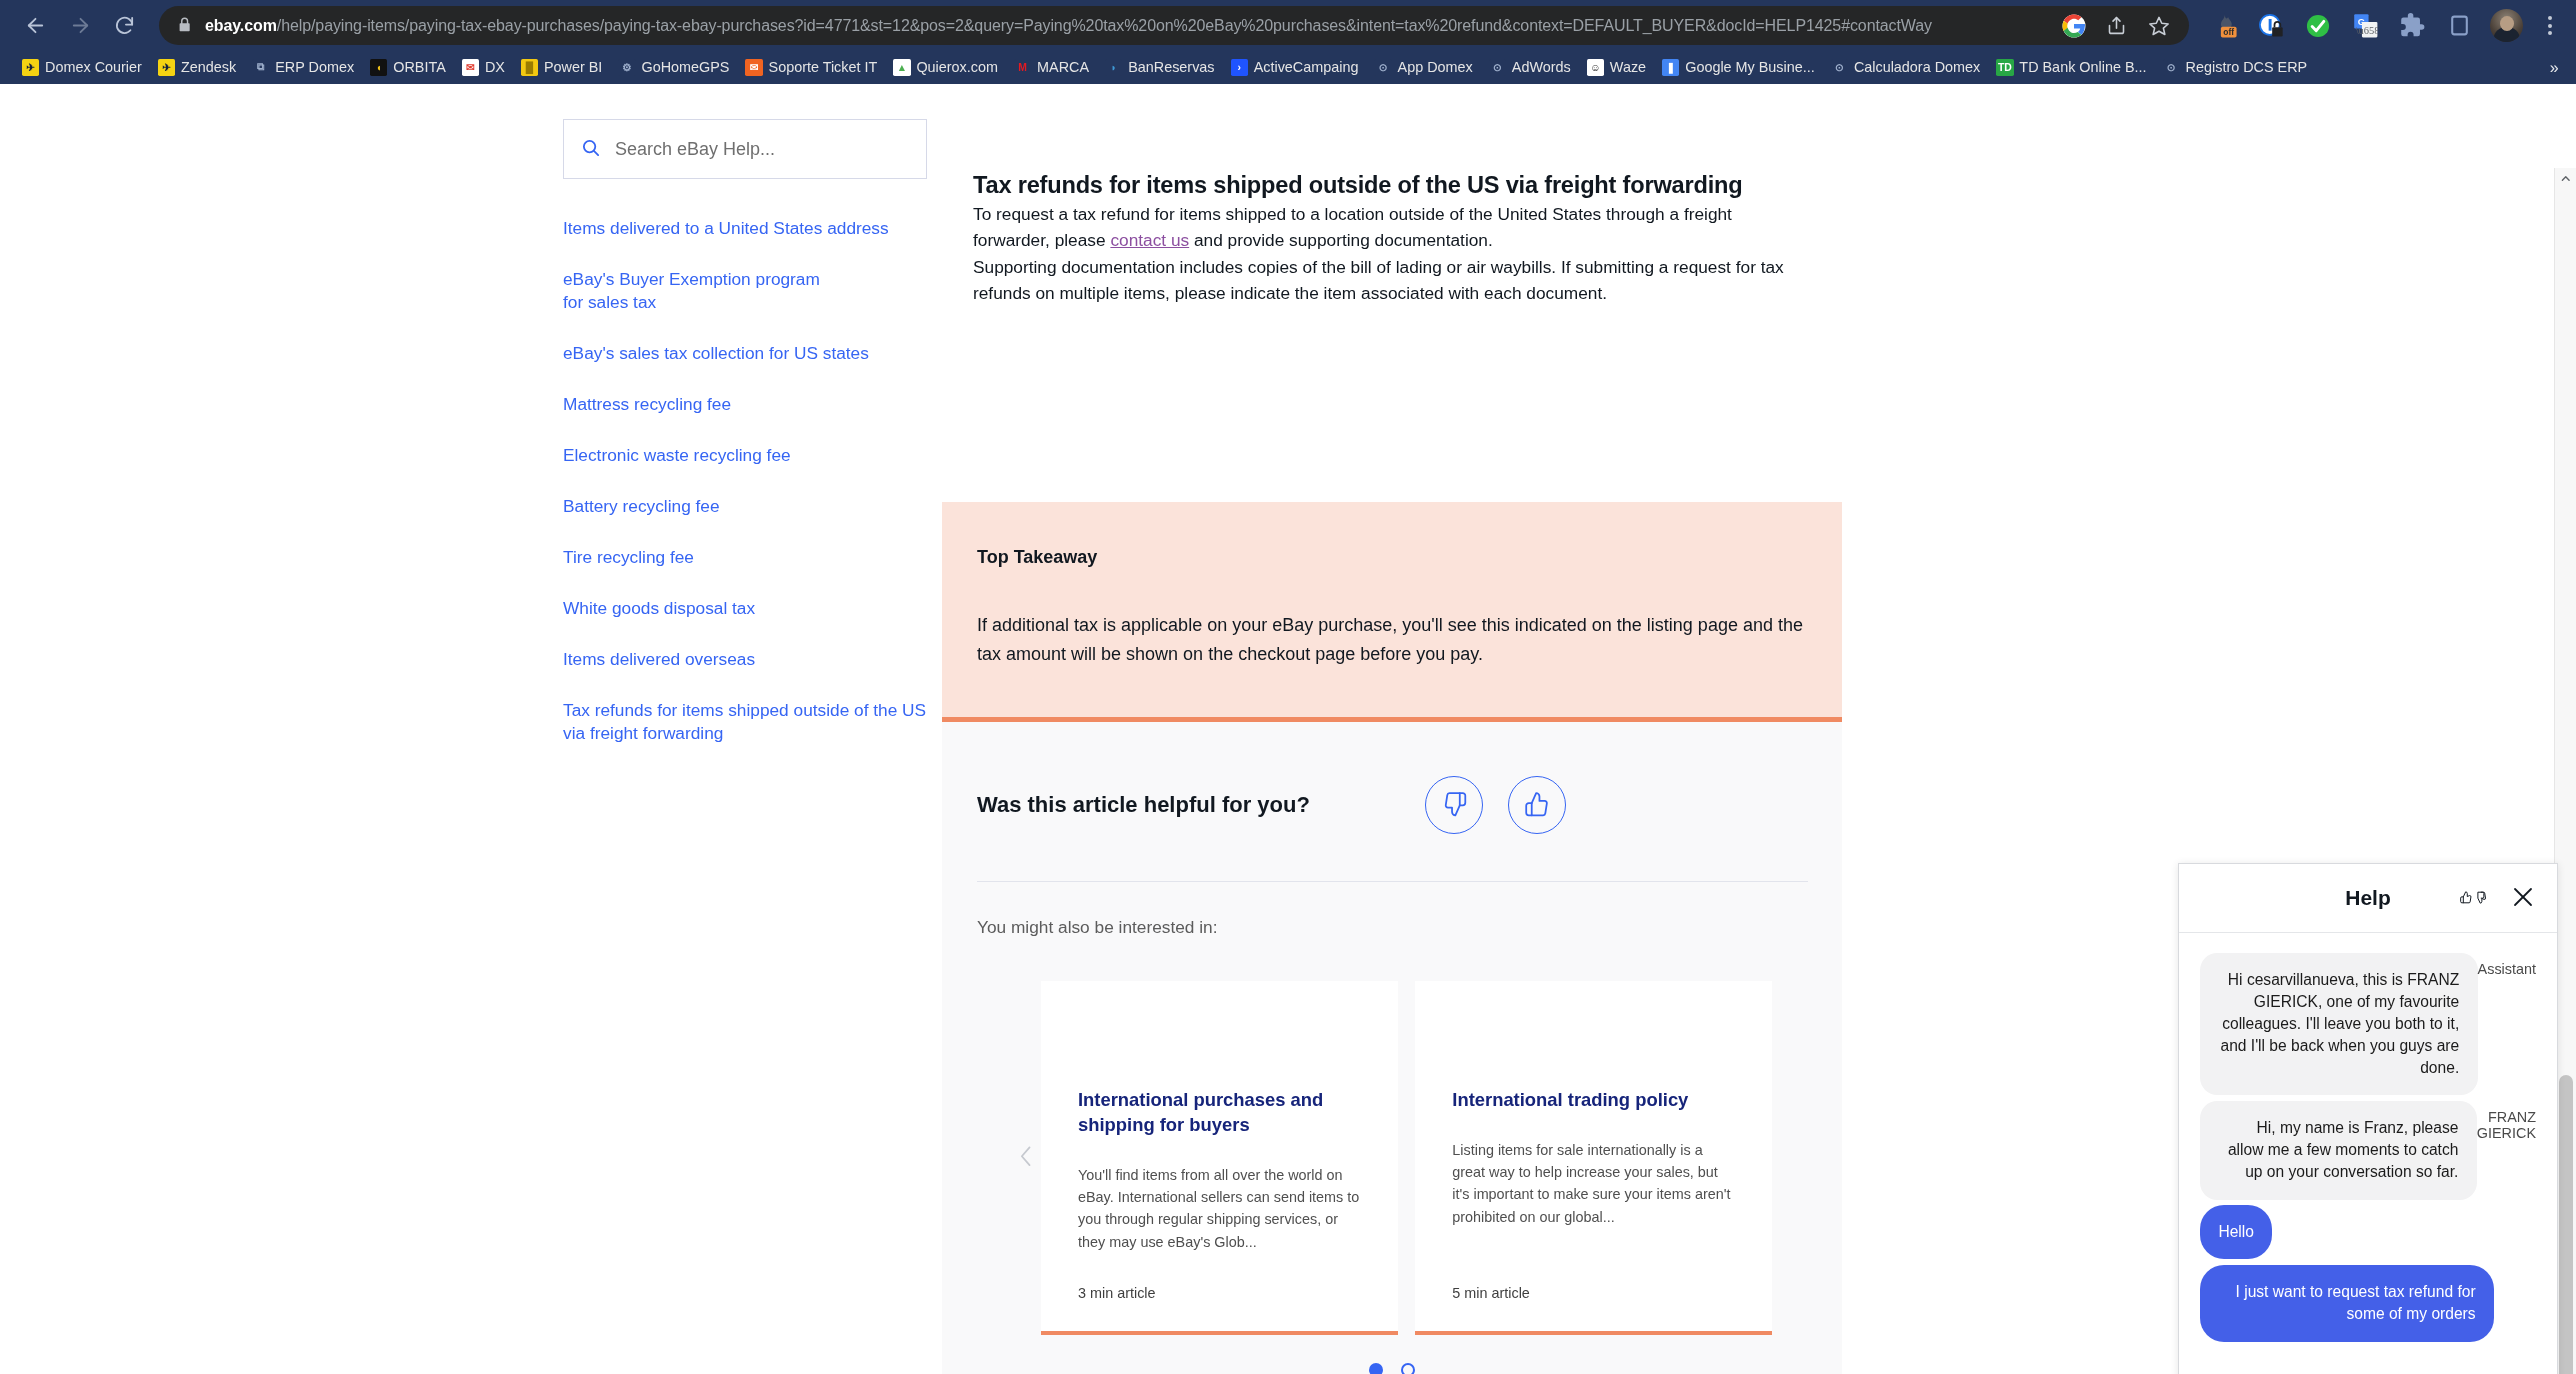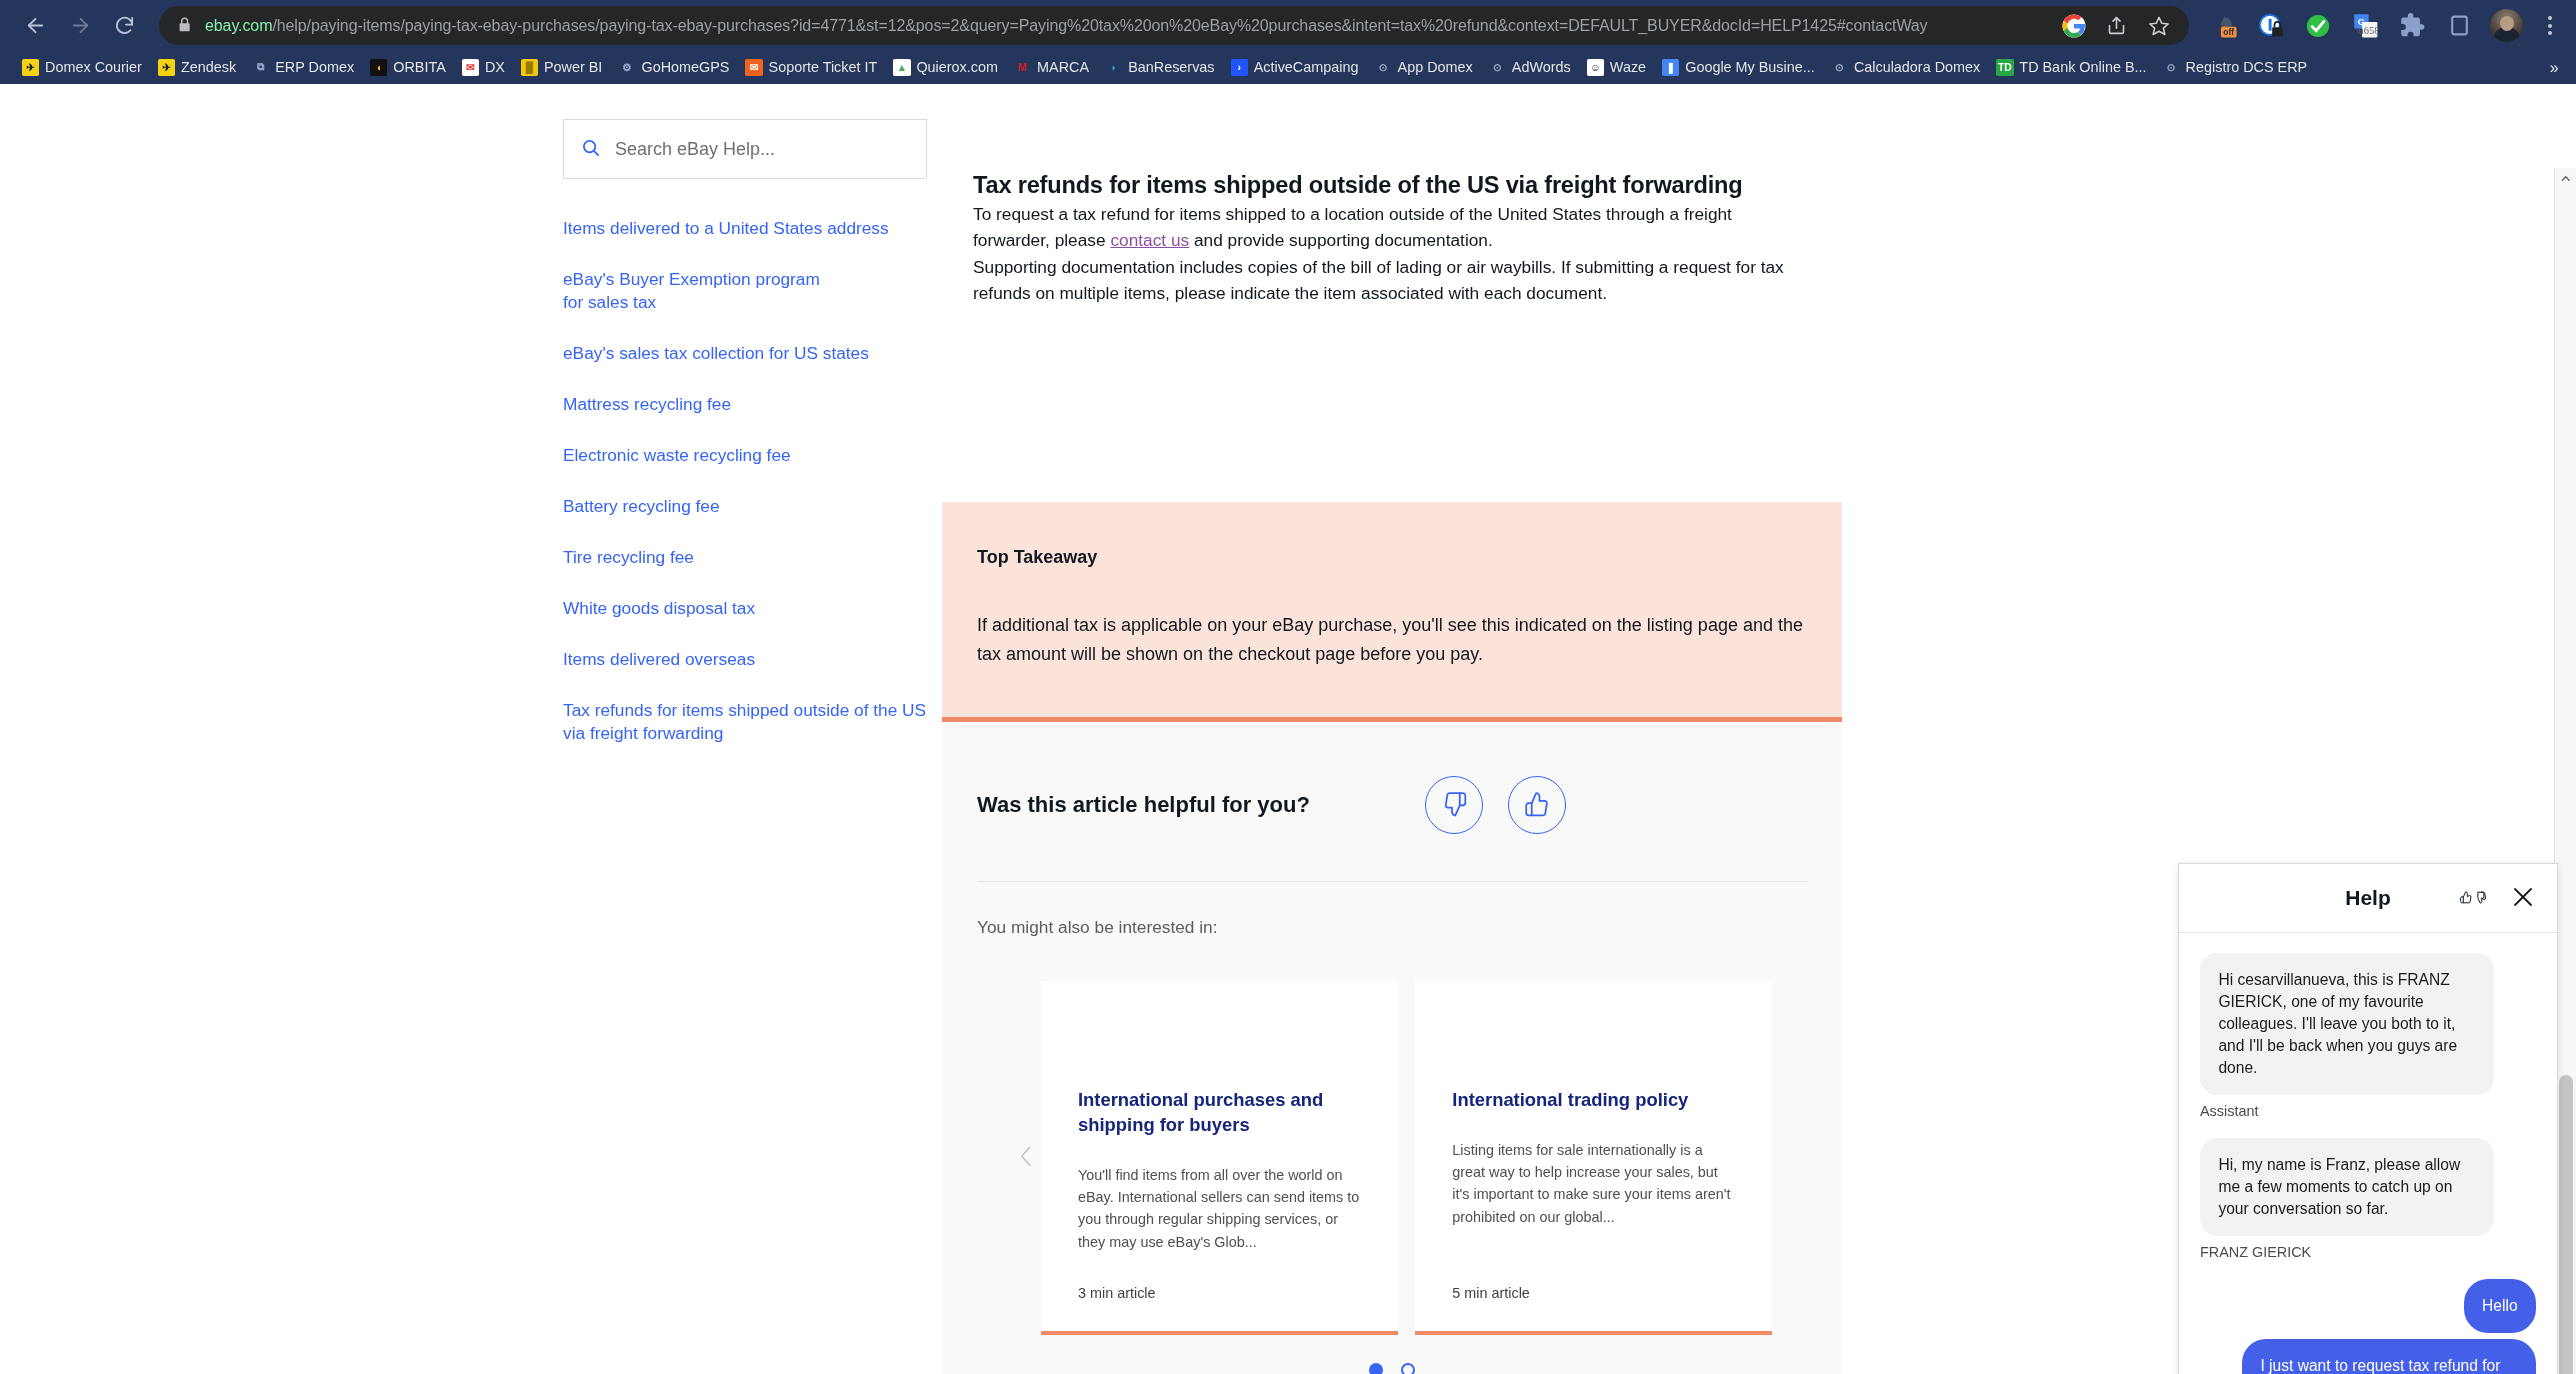--- a/index.html
+++ b/index.html
@@ -47,21 +47,21 @@
   }
   .lock-icon { flex: 0 0 auto; margin-right: 11.5px; color: #b8bcc2; }
   .url-text {
     font-size: 16px;
     color: #9aa0a6;
     white-space: nowrap;
     overflow: hidden;
     text-overflow: clip;
     letter-spacing: -0.1px;
   }
-  .url-text .host { color: #86efac; }
+  .url-text .host { color: #ffffff; font-weight: bold; }
   .omnibox-right {
     display: flex; align-items: center; gap: 10.4px;
     margin-left: auto; padding-left: 15px; flex: 0 0 auto;
   }
   .omni-icon { width: 32px; height: 32px; display:flex; align-items:center; justify-content:center; }
 
   .ext-icons { display: flex; align-items: center; gap: 15px; padding-left: 16px; flex: 0 0 auto; }
   .ext-icon { width: 32px; height: 32px; display:flex; align-items:center; justify-content:center; position: relative; }
 
   .avatar {
@@ -320,21 +320,21 @@
     transform: translateY(-50%);
     display: flex; align-items: center; gap: 25px;
   }
   .chat-body {
     flex: 1 1 auto;
     padding: 19.6px 21px 5.8px 21px;
     overflow: hidden;
     display: flex; flex-direction: column;
     gap: 0;
   }
-  .msg-row { display: flex; flex-direction: column; margin-bottom: 5.8px; }
+  .msg-row { display: flex; margin-bottom: 5.8px; text-align: right; }
   .msg-row.agent { align-items: flex-start; }
   .msg-row.user { align-items: flex-end; }
   .bubble {
     max-width: 294px;
     border-radius: 17.3px;
     padding: 16px 18.4px;
     font-size: 15.6px;
     line-height: 1.42;
   }
   .bubble.agent { background: #f2f2f3; color: #1b1b1b; }

